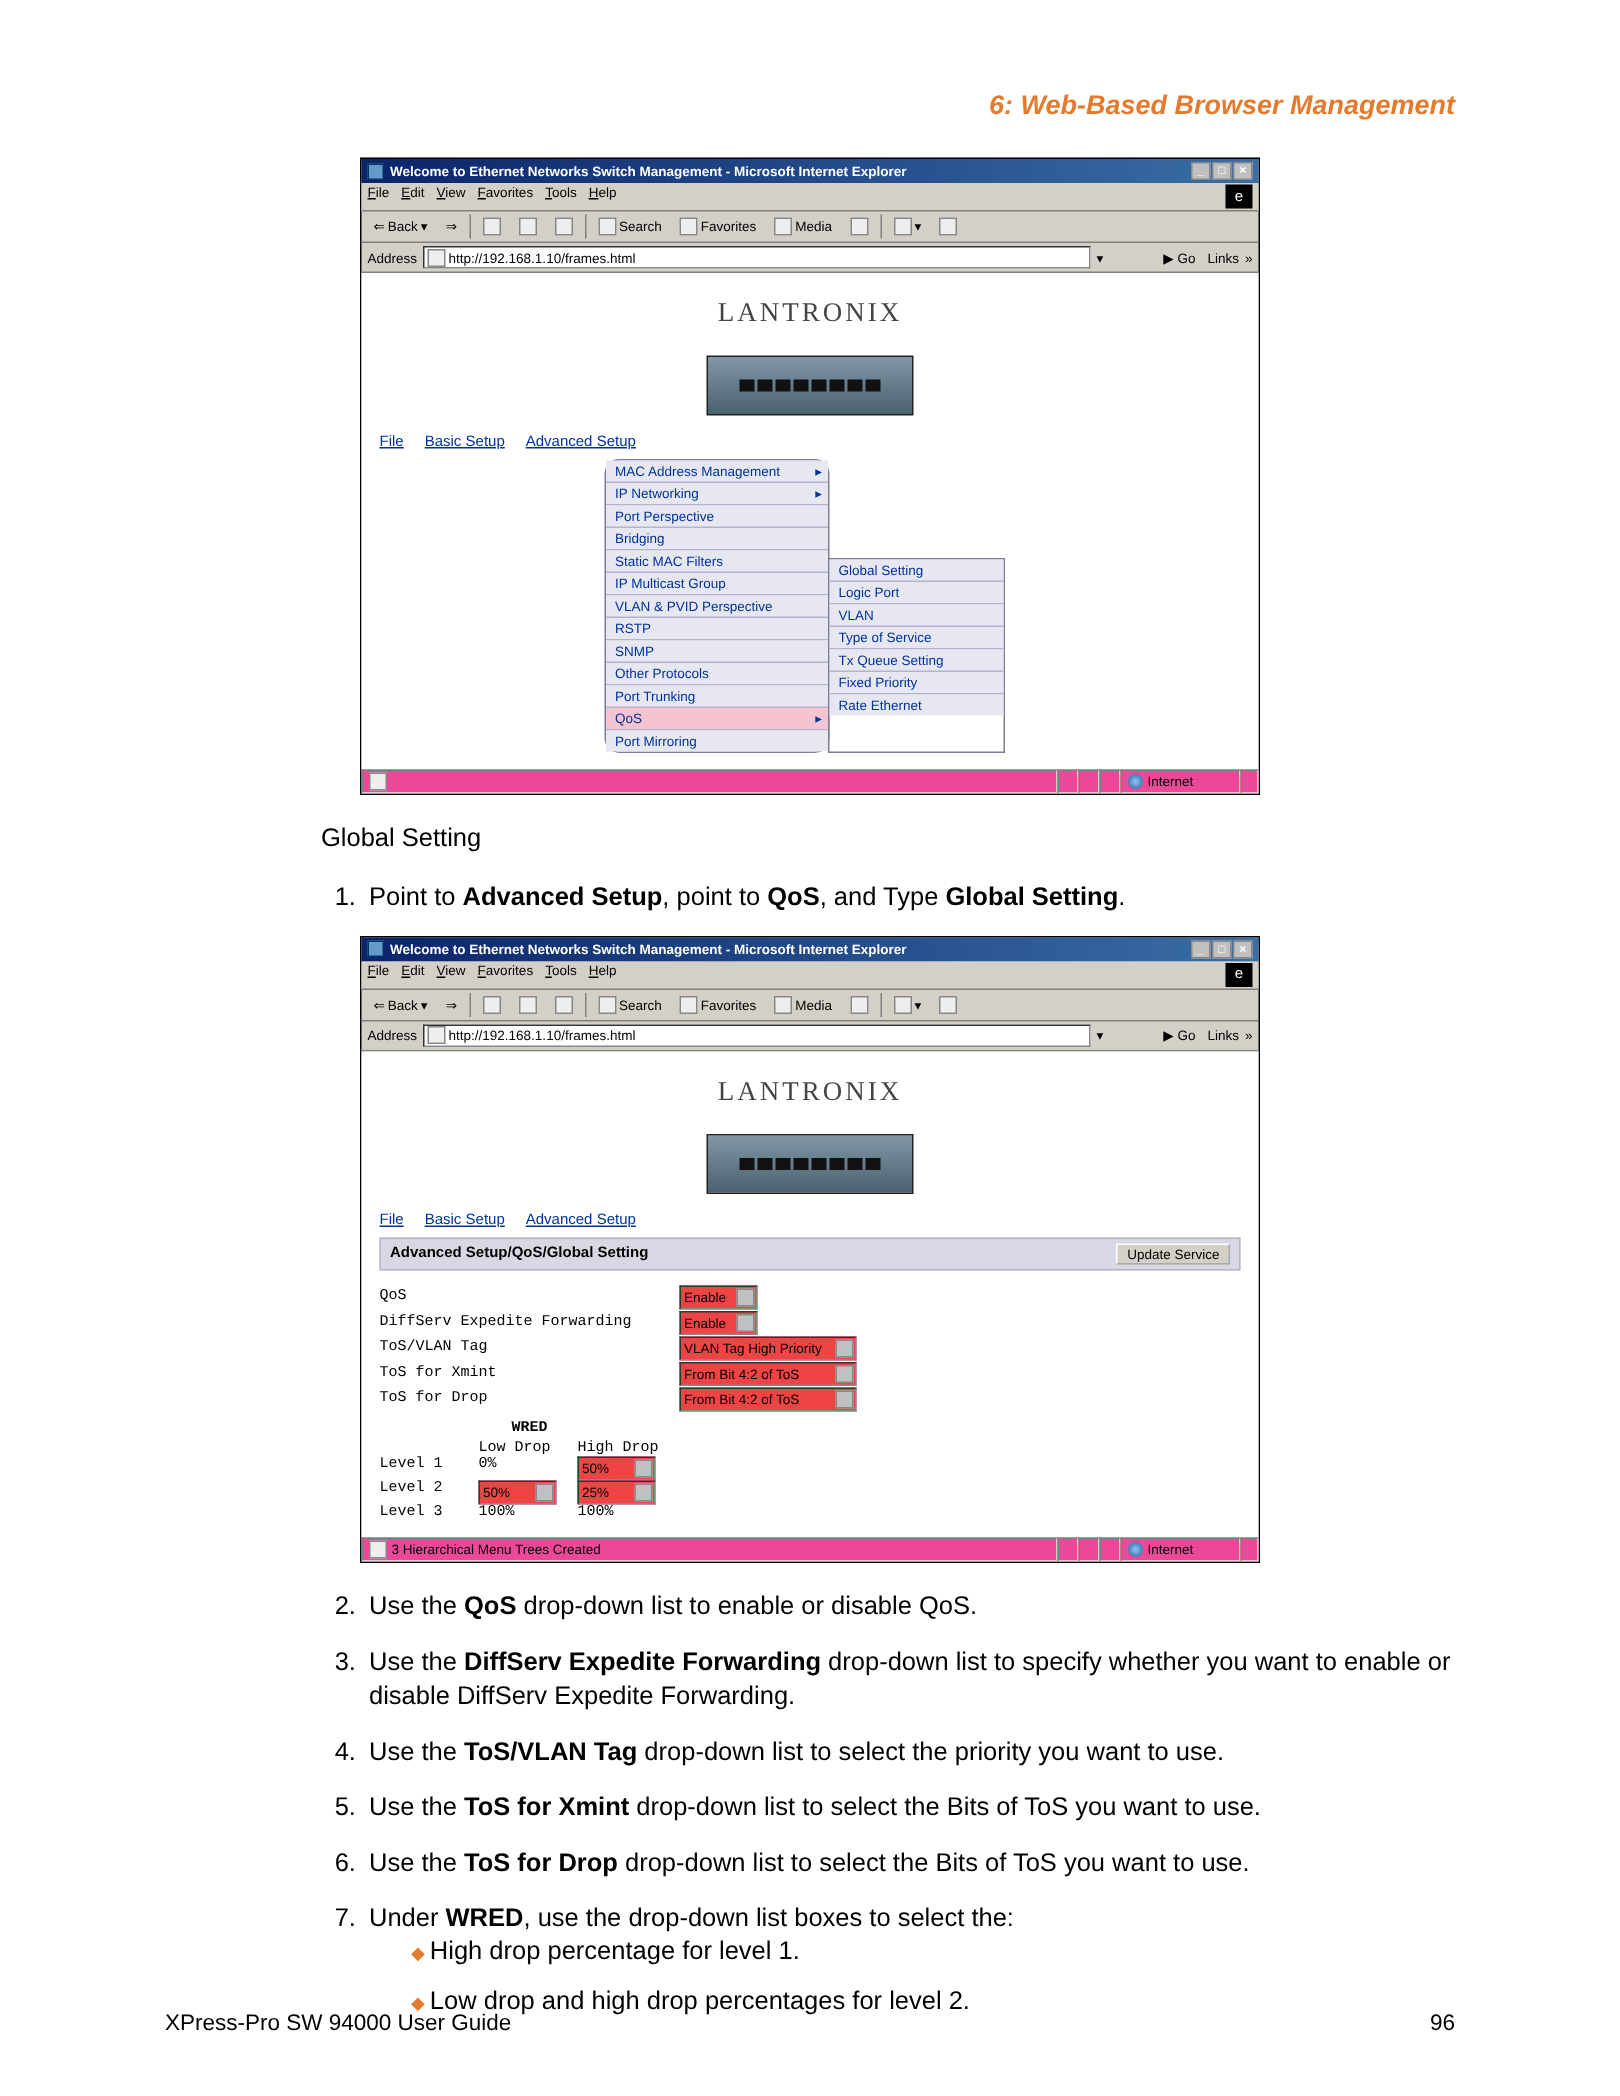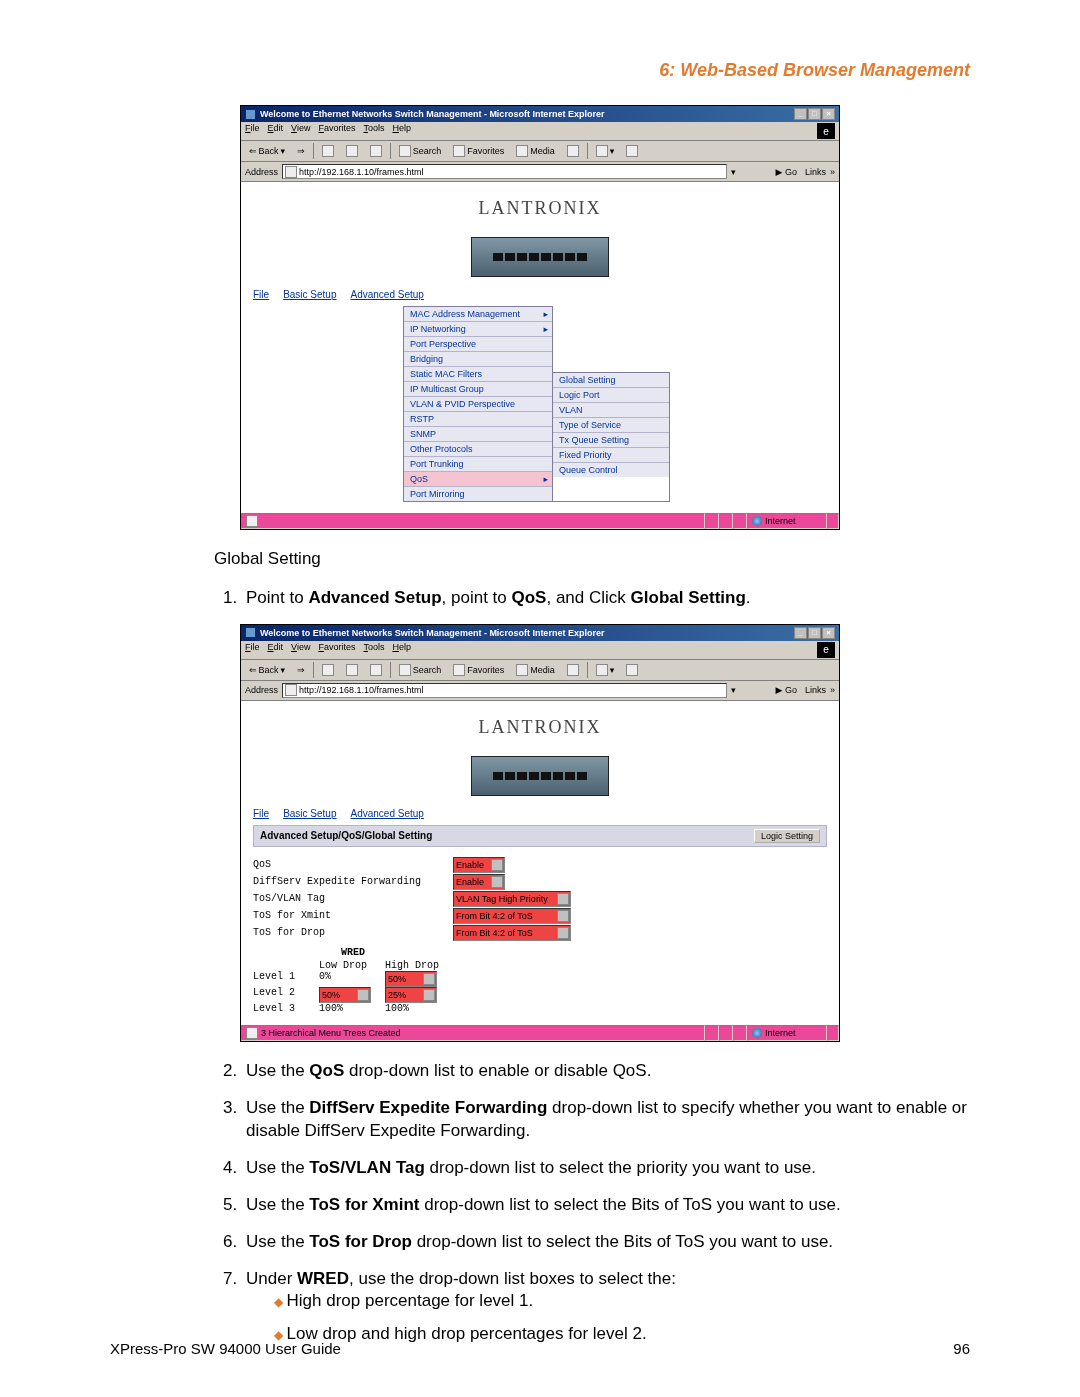--- a/index.html
+++ b/index.html
@@ -115,21 +115,21 @@
 
   .topnav { display:flex; gap:14px; font-size:10px; margin-bottom:6px; }
   .topnav span { color:#003399; text-decoration:underline; }
 
   
   .menus { display:flex; gap:0; }
   .menu-col {
     border:1px solid #7c7c99;
     font-size: 9px;
   }
-  .menu-col.primary { width:150px; }
+  .menu-col.primary { width:150px;border-radius:10px; }
   .menu-col.secondary { width:118px; margin-left:-1px; margin-top:66px; }
   .menu-item {
     padding: 2px 6px;
     border-bottom:1px solid #b3b3cc;
     color:#003399;
     background:#e7e7f2;
     position:relative;
   }
   .menu-item.with-arrow::after {
     content: "▸"; position:absolute; right:4px; top:2px;
@@ -293,21 +293,21 @@
         <div class="menu-item hl with-arrow">QoS</div>
         <div class="menu-item">Port Mirroring</div>
       </div>
       <div class="menu-col secondary">
         <div class="menu-item">Global Setting</div>
         <div class="menu-item">Logic Port</div>
         <div class="menu-item">VLAN</div>
         <div class="menu-item">Type of Service</div>
         <div class="menu-item">Tx Queue Setting</div>
         <div class="menu-item">Fixed Priority</div>
-        <div class="menu-item">Queue Control</div>
+        <div class="menu-item">Rate Ethernet</div>
       </div>
     </div>
   </div>
   <div class="ie-status">
     <div class="st-cell st-left">
         <span class="tb-icon"></span>
       </div>
     <div class="st-cell" style="width:14px"></div>
     <div class="st-cell" style="width:14px"></div>
     <div class="st-cell" style="width:14px"></div>
@@ -316,21 +316,21 @@
         <span>Internet</span>
       </div>
     <div class="st-cell" style="width:12px"></div>
   </div>
 </div>
 
 <div class="body-text">
   <h4>Global Setting</h4>
   <ol start="1">
     <li>
-      <span>Point to </span><strong>Advanced Setup</strong><span>, point to </span><strong>QoS</strong><span>, and Click </span><strong>Global Setting</strong><span>.</span>
+      <span>Point to </span><strong>Advanced Setup</strong><span>, point to </span><strong>QoS</strong><span>, and Type </span><strong>Global Setting</strong><span>.</span>
     </li>
   </ol>
 </div>
 
 <div class="ie-window">
   <div class="ie-titlebar">
     <div class="ie-title-icon"></div>
     <span class="ie-title-text">Welcome to Ethernet Networks Switch Management - Microsoft Internet Explorer</span>
     <div class="win-btns">
       <div class="win-btn">_</div>
@@ -411,21 +411,21 @@
       </div>
     </div>
     <div class="topnav">
       <span>File</span>
       <span>Basic Setup</span>
       <span>Advanced Setup</span>
     </div>
 
     <div class="breadcrumb-bar">
       <span>Advanced Setup/QoS/Global Setting</span>
-      <span class="update-btn">Logic Setting</span>
+      <span class="update-btn">Update Service</span>
     </div>
 
     <div class="form-rows">
       <div class="form-row">
         <div class="form-label">QoS</div>
         <div class="dd small">Enable</div>
       </div>
       <div class="form-row">
         <div class="form-label">DiffServ Expedite Forwarding</div>
         <div class="dd small">Enable</div>

